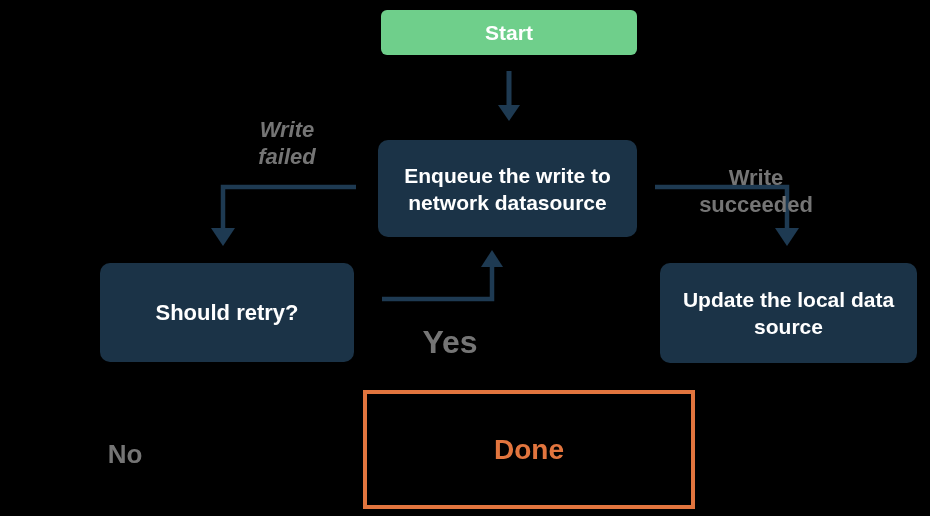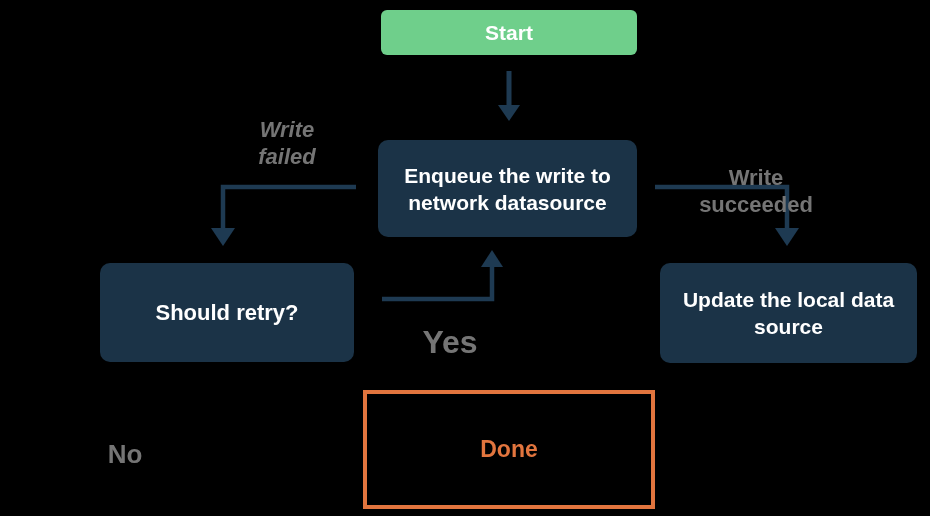--- a/index.html
+++ b/index.html
@@ -40,26 +40,26 @@
   .node-navy{
     background:var(--node-navy);
     border-radius:10px;
     font-size:21px;
     line-height:27px;
   }
   .node-enqueue{left:378px;top:140px;width:259px;height:97px;padding:0 18px;}
   .node-should-retry{left:100px;top:263px;width:254px;height:99px;font-size:22px;}
   .node-update-local{left:660px;top:263px;width:257px;height:100px;padding:0 4px;}
   .node-done{
-    left:363px;top:390px;width:292px;height:119px;
+    left:363px;top:390px;width:332px;height:119px;
     background:transparent;
     border:4px solid var(--accent-orange);
     color:var(--accent-orange);
     border-radius:0;
-    font-size:23px;
+    font-size:28px;
   }
   .edge-label{
     position:absolute;
     color:var(--label-gray);
     font-weight:bold;
     text-align:center;
     font-size:22px;
     line-height:27px;
   }
   .edge-label-write-failed{left:237px;top:116px;width:100px;font-style:italic;}

